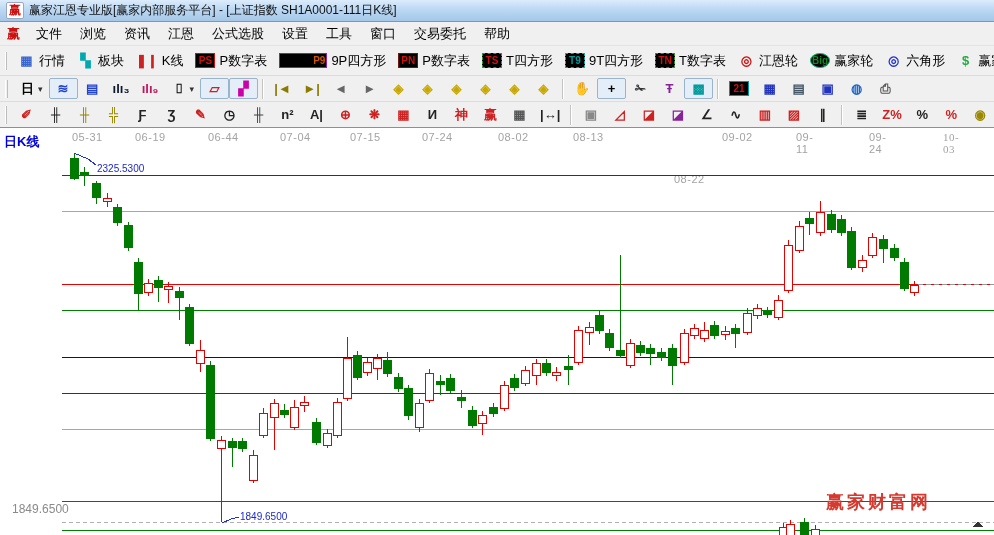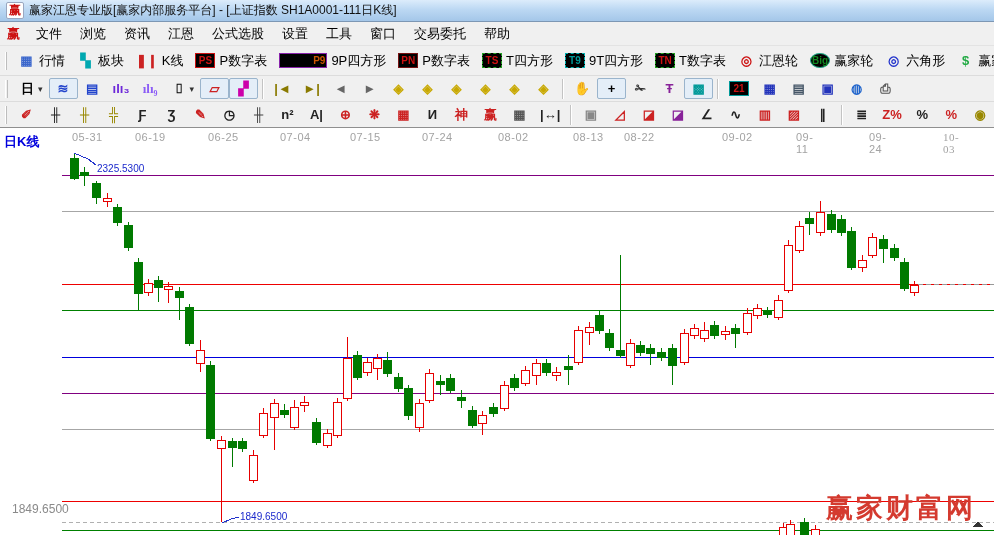--- a/index.html
+++ b/index.html
@@ -83,21 +83,21 @@
   }
   .leftprice {
     position: absolute; left: 12px; top: 374px;
     font-size: 12px; color: #8a8a8a;
   }
   .anno { position: absolute; font-size: 10px; color: #1a28cc; line-height: 14px; }
   .anno.top { left: 97px; top: 34px; }
   .anno.low { left: 240px; top: 382px; }
   .watermark {
     position: absolute; left: 826px; top: 362px;
-    font-size: 27px; font-weight: bold; color: #d43a2f;
+    font-size: 18px; font-weight: bold; color: #d43a2f;
     font-family: "Liberation Serif", serif; letter-spacing: 3px;
     white-space: nowrap;
   }
   #plot { position: absolute; left: 0; top: 0; }
 </style>
 </head>
 <body>
 
 <div class="titlebar">
   <span class="logo">赢</span>
@@ -181,24 +181,24 @@
       <span class="ticon" style="color: rgb(0, 0, 0);">日</span>
       <span class="caret">▾</span>
     </span>
     <span class="tbtn pressed">
       <span class="ticon" style="color: rgb(34, 68, 204);">≋</span>
     </span>
     <span class="tbtn">
       <span class="ticon" style="color: rgb(34, 68, 204);">▤</span>
     </span>
     <span class="tbtn">
-      <span class="ticon" style="color: #6d28d9;">ılı₃</span>
-    </span>
-    <span class="tbtn">
-      <span class="ticon" style="color: #8b5cf6; font-family: Liberation Serif, serif;">ılı₉</span>
+      <span class="ticon" style="color: #0f172a;">ılı₃</span>
+    </span>
+    <span class="tbtn">
+      <span class="ticon" style="color: #be185d;">ılı₉</span>
     </span>
     <span class="tbtn">
       <span class="ticon" style="color: rgb(0, 0, 0);">⌷</span>
       <span class="caret">▾</span>
     </span>
     <span class="tbtn pressed">
       <span class="ticon" style="color: rgb(204, 34, 34);">▱</span>
     </span>
     <span class="tbtn pressed">
       <span class="ticon" style="color: rgb(204, 0, 170);">▞</span>
@@ -373,27 +373,27 @@
     <span class="tbtn">
       <span class="ticon" style="color: rgb(153, 136, 0);">◉</span>
     </span>
   </div>
 
 <div class="chart">
   <span class="kmode">日K线</span>
   <div id="dates">
       <span class="dlabel" style="left: 72px;">05-31</span>
       <span class="dlabel" style="left: 135px;">06-19</span>
-      <span class="dlabel" style="left: 208px;">06-25</span>
+      <span class="dlabel" style="left: 208px;">06-44</span>
       <span class="dlabel" style="left: 280px;">07-04</span>
       <span class="dlabel" style="left: 350px;">07-15</span>
       <span class="dlabel" style="left: 422px;">07-24</span>
       <span class="dlabel" style="left: 498px;">08-02</span>
       <span class="dlabel" style="left: 573px;">08-13</span>
-      <span class="dlabel" style="left: 624px;">08-22</span>
+      <span class="dlabel" style="left: 674px; margin-top: 42px;">08-22</span>
       <span class="dlabel" style="left: 722px;">09-02</span>
       <span class="dlabel" style="left: 796px;">09-11</span>
       <span class="dlabel" style="left: 869px;">09-24</span>
       <span class="dlabel" style="left: 943px; font-family: Liberation Serif, serif;">10-03</span>
     </div>
   <span class="leftprice">1849.6500</span>
   <svg id="plot" width="994" height="407" viewBox="0 128 994 407" shape-rendering="crispEdges">
       <line x1="62" y1="175.5" x2="994" y2="175.5" stroke="#800080" stroke-width="1"></line>
       <line x1="62" y1="211.5" x2="994" y2="211.5" stroke="#a6a6a6" stroke-width="1"></line>
       <line x1="62" y1="284.5" x2="994" y2="284.5" stroke="#ee0000" stroke-width="1"></line>

